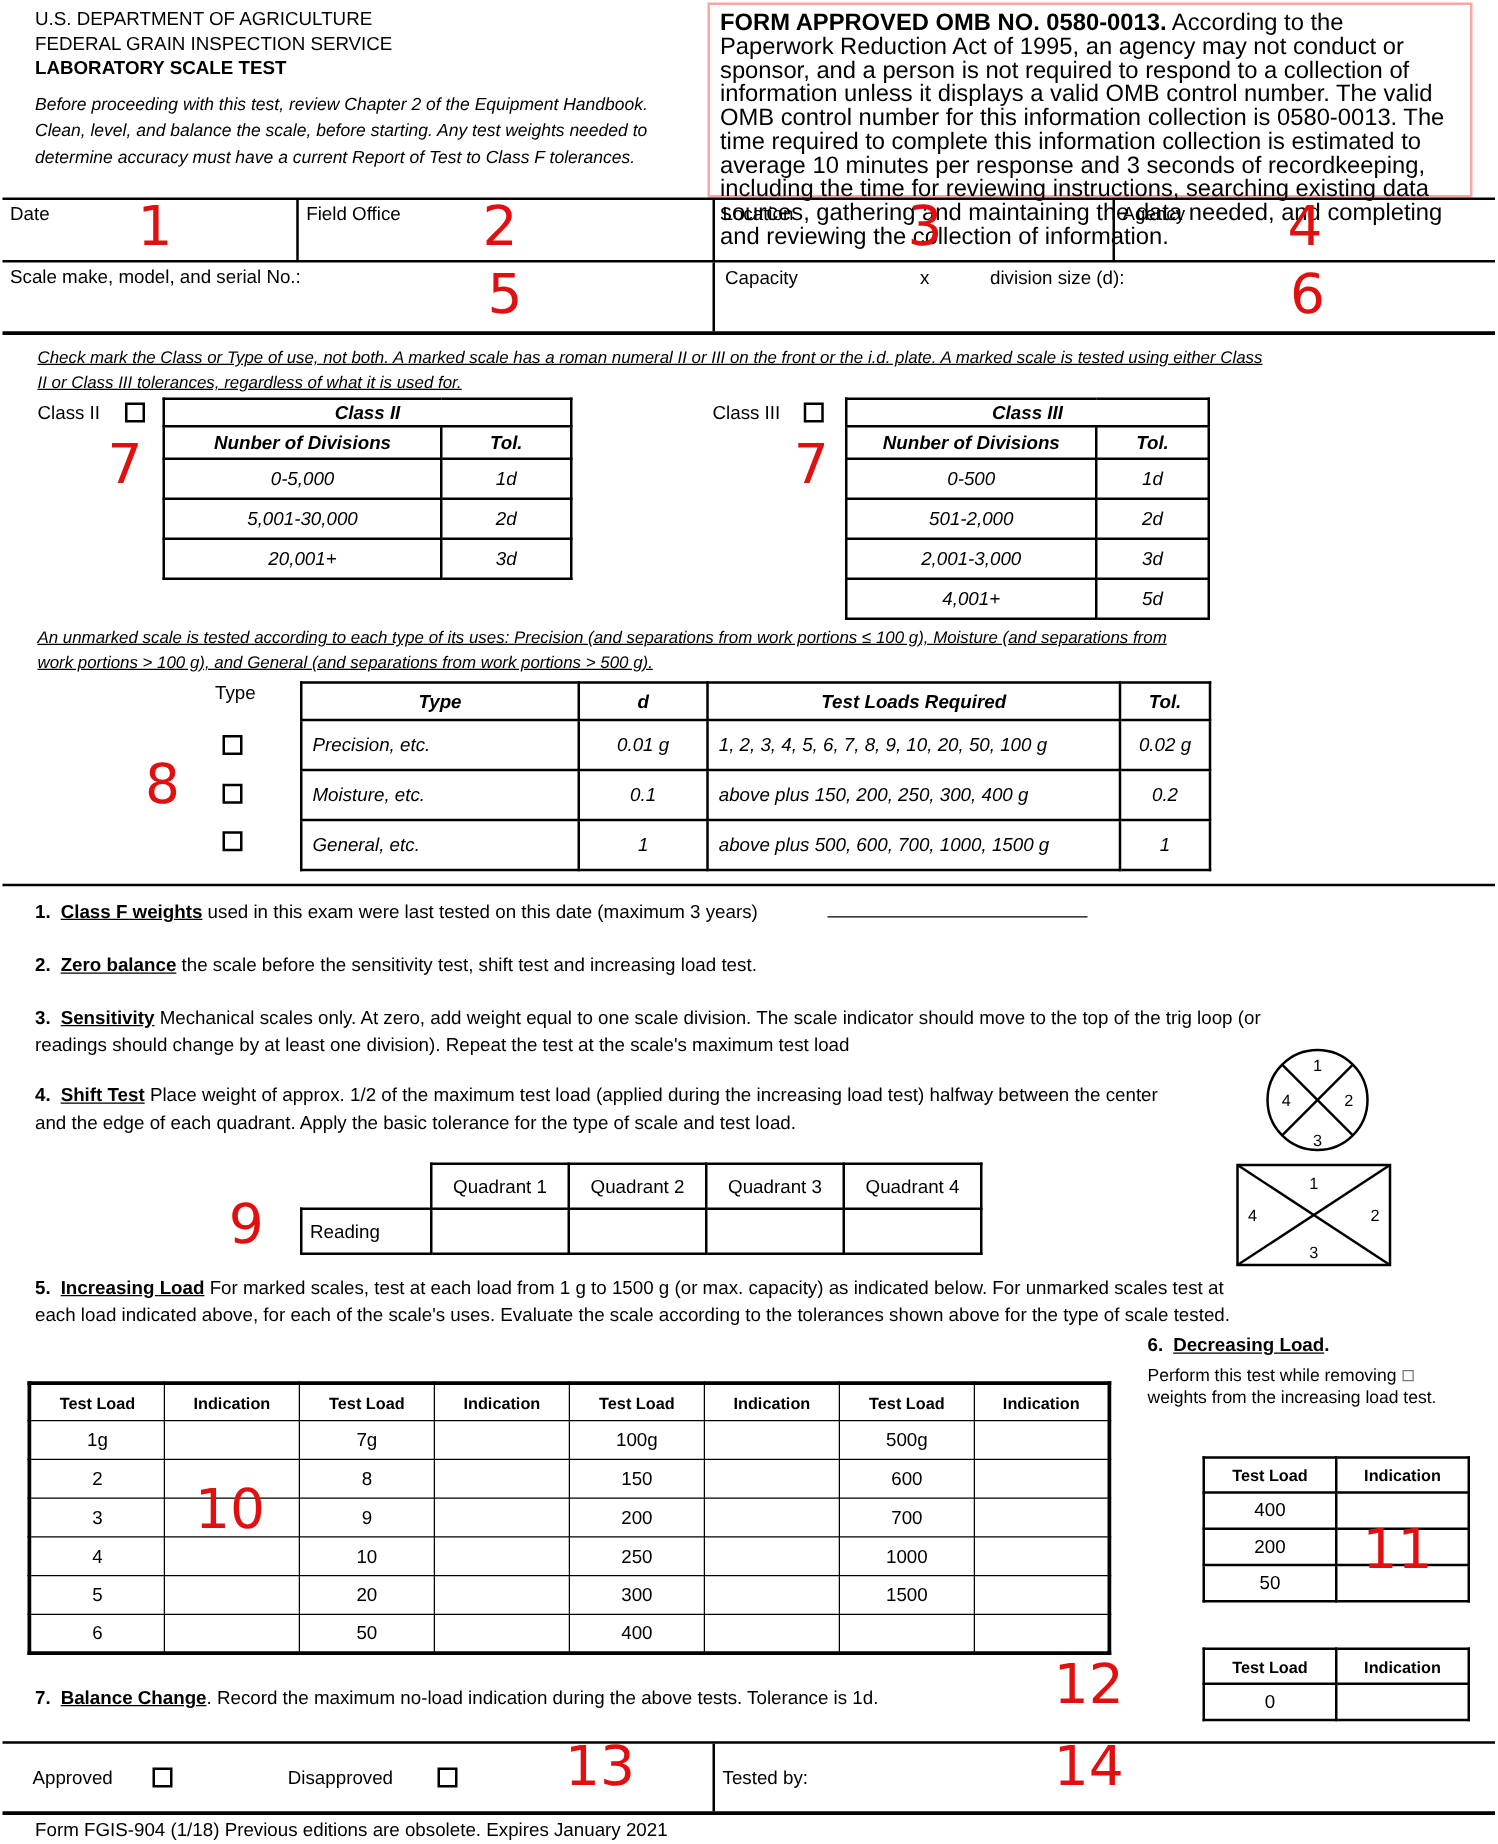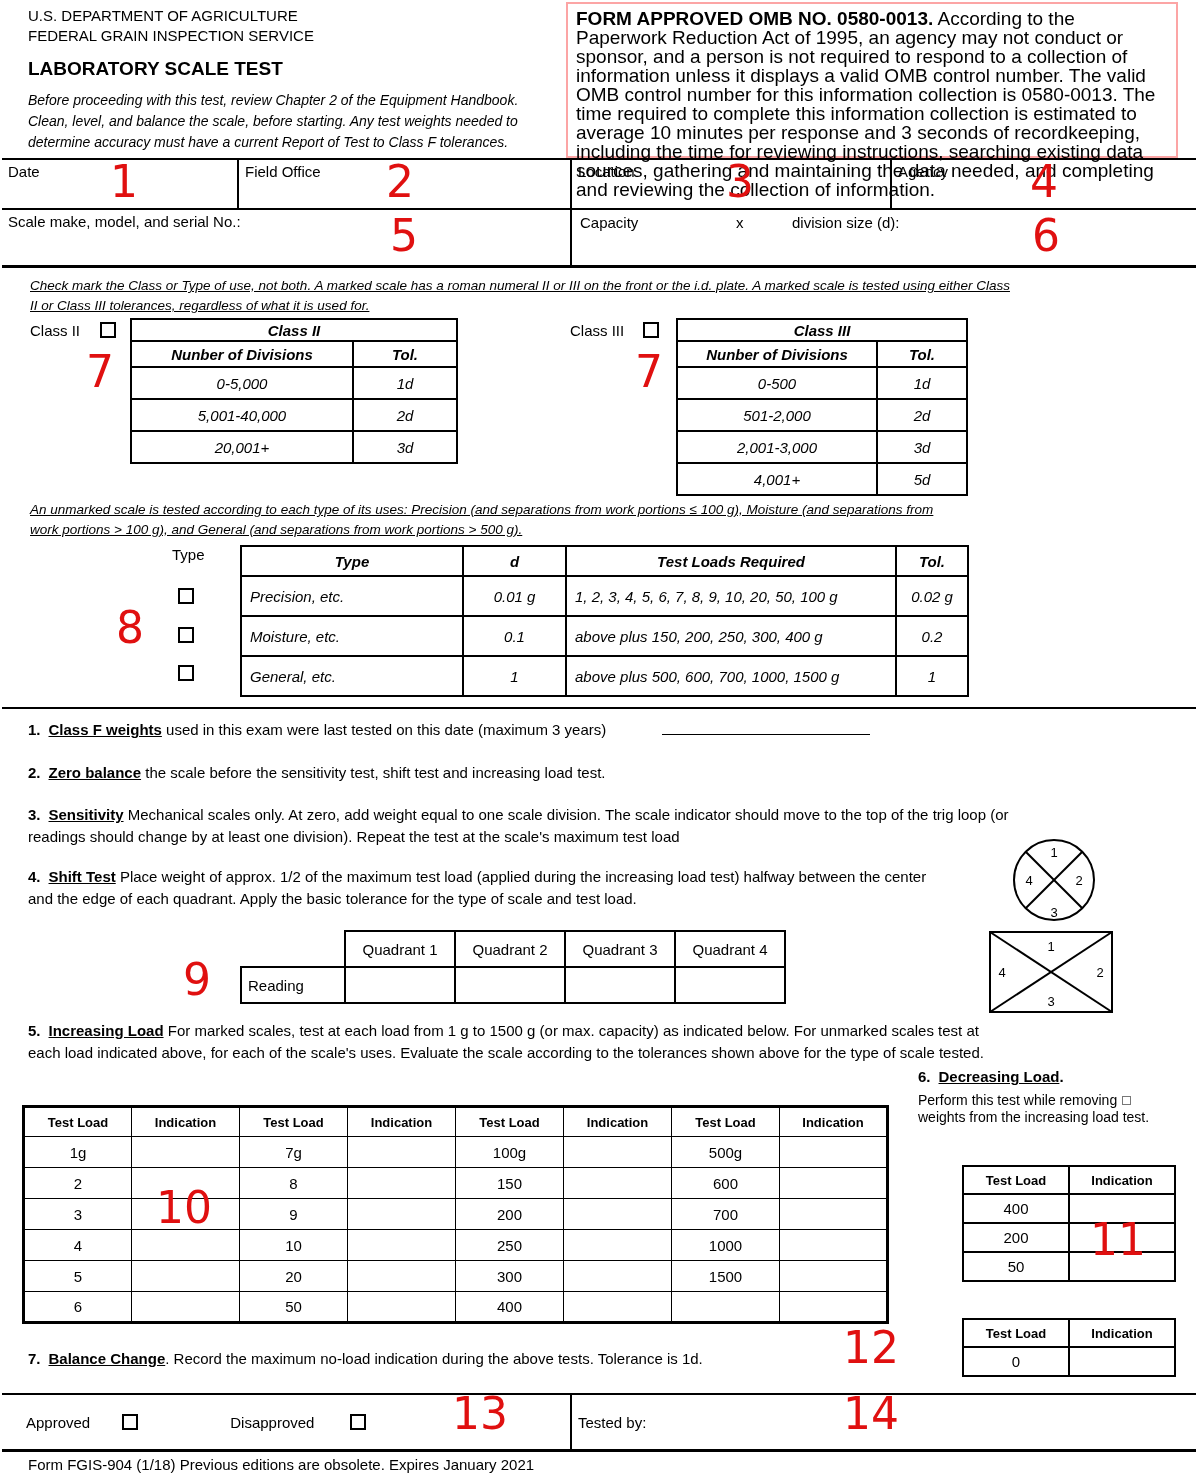--- a/index.html
+++ b/index.html
@@ -1,21 +1,21 @@
 <!DOCTYPE html>
 <html><head>
 <meta charset="utf-8">
 <style>
   * { margin:0; padding:0; box-sizing:border-box; }
   body { background:#ffffff; }
   .page { position:relative; width:1198px; height:1475px; background:#fff; color:#000;
           font-family:"Liberation Sans", sans-serif; font-size:15px; overflow:hidden; }
   .abs { position:absolute; }
   .dept { font-size:15px; line-height:20px; }
-  .title { font-size:19px; font-weight:bold; margin-top:12px; }
+  .title { font-size:15px; font-weight:bold; }
   .intro { font-style:italic; font-size:14px; line-height:21px; margin-top:10px; width:505px; }
   .omb { border:2px solid #fca5a5; padding:5px 8px; font-size:19px; line-height:19px; }
   .frow { display:grid; border-top:2px solid #000; border-bottom:2px solid #000; }
   .fcell { position:relative; padding:3px 6px; font-size:15px; }
   .fcell + .fcell { border-left:2px solid #000; }
   .note { font-style:italic; font-size:13.5px; line-height:20px;text-decoration:underline; }
   .cb { display:inline-block; width:16px; height:16px; border:2px solid #000; background:#fff; vertical-align:middle; }
   table { border-collapse:collapse; background:#fff; }
   .ctable { border:2px solid #000; }
   .ctable th, .ctable td { border:2px solid #000; font-style:italic; text-align:center; padding:1px 4px; }
@@ -97,21 +97,21 @@
         <th>Nunber of Divisions</th>
         <th>Tol.</th>
       </tr>
     </thead>
     <tbody>
         <tr>
           <td>0-5,000</td>
           <td>1d</td>
         </tr>
         <tr>
-          <td>5,001-40,000</td>
+          <td>5,001-30,000</td>
           <td>2d</td>
         </tr>
         <tr>
           <td>20,001+</td>
           <td>3d</td>
         </tr>
       </tbody>
   </table>
 
   <span class="abs" style="left:570px; top:322px;">Class III</span>

